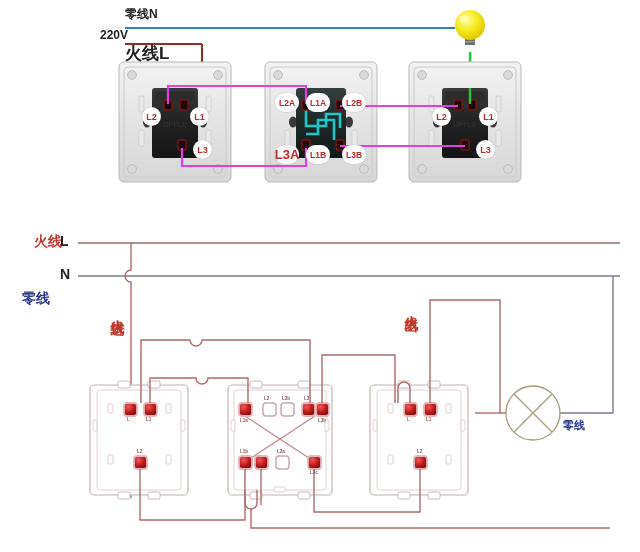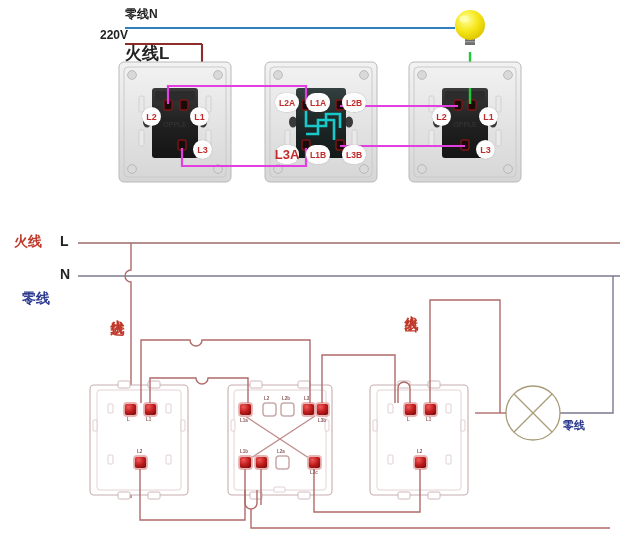--- a/index.html
+++ b/index.html
@@ -278,21 +278,21 @@
   <div class="photo-lbl" style="left:306px;top:93px;width:24px;height:19px;font-size:8.5px;border-radius:9px;">L1A</div>
   <div class="photo-lbl" style="left:342px;top:93px;width:24px;height:19px;font-size:8.5px;border-radius:9px;">L2B</div>
   <div class="photo-lbl" style="left:275px;top:145px;width:24px;height:19px;font-size:13px;border-radius:9px;">L3A</div>
   <div class="photo-lbl" style="left:306px;top:145px;width:24px;height:19px;font-size:8.5px;border-radius:9px;">L1B</div>
   <div class="photo-lbl" style="left:342px;top:145px;width:24px;height:19px;font-size:8.5px;border-radius:9px;">L3B</div>
 
   <div class="photo-lbl" style="left:432px;top:107px;width:19px;height:19px;font-size:9px;">L2</div>
   <div class="photo-lbl" style="left:479px;top:107px;width:19px;height:19px;font-size:9px;">L1</div>
   <div class="photo-lbl" style="left:476px;top:140px;width:19px;height:19px;font-size:9px;">L3</div>
 
-  <div class="lbl lbl-red" style="left:14px;top:234px;font-size:14px;">火线</div>
+  <div class="lbl lbl-red" style="left:34px;top:234px;font-size:14px;">火线</div>
   <div class="lbl lbl-dark" style="left:60px;top:234px;font-size:14px;">L</div>
   <div class="lbl lbl-blue" style="left:22px;top:267px;font-size:14px;">零线</div>
   <div class="lbl lbl-dark" style="left:60px;top:267px;font-size:14px;">N</div>
 
   <div class="lbl lbl-red vert" style="left:111px;top:309px;font-size:14px;">火线进</div>
   <div class="lbl lbl-red vert" style="left:405px;top:305px;font-size:14px;">火线出</div>
 
   <div class="lbl lbl-blue" style="left:563px;top:396px;font-size:11px;">零线</div>
 
   <div class="term-lbl" style="left:127px;top:417px;">L</div>

